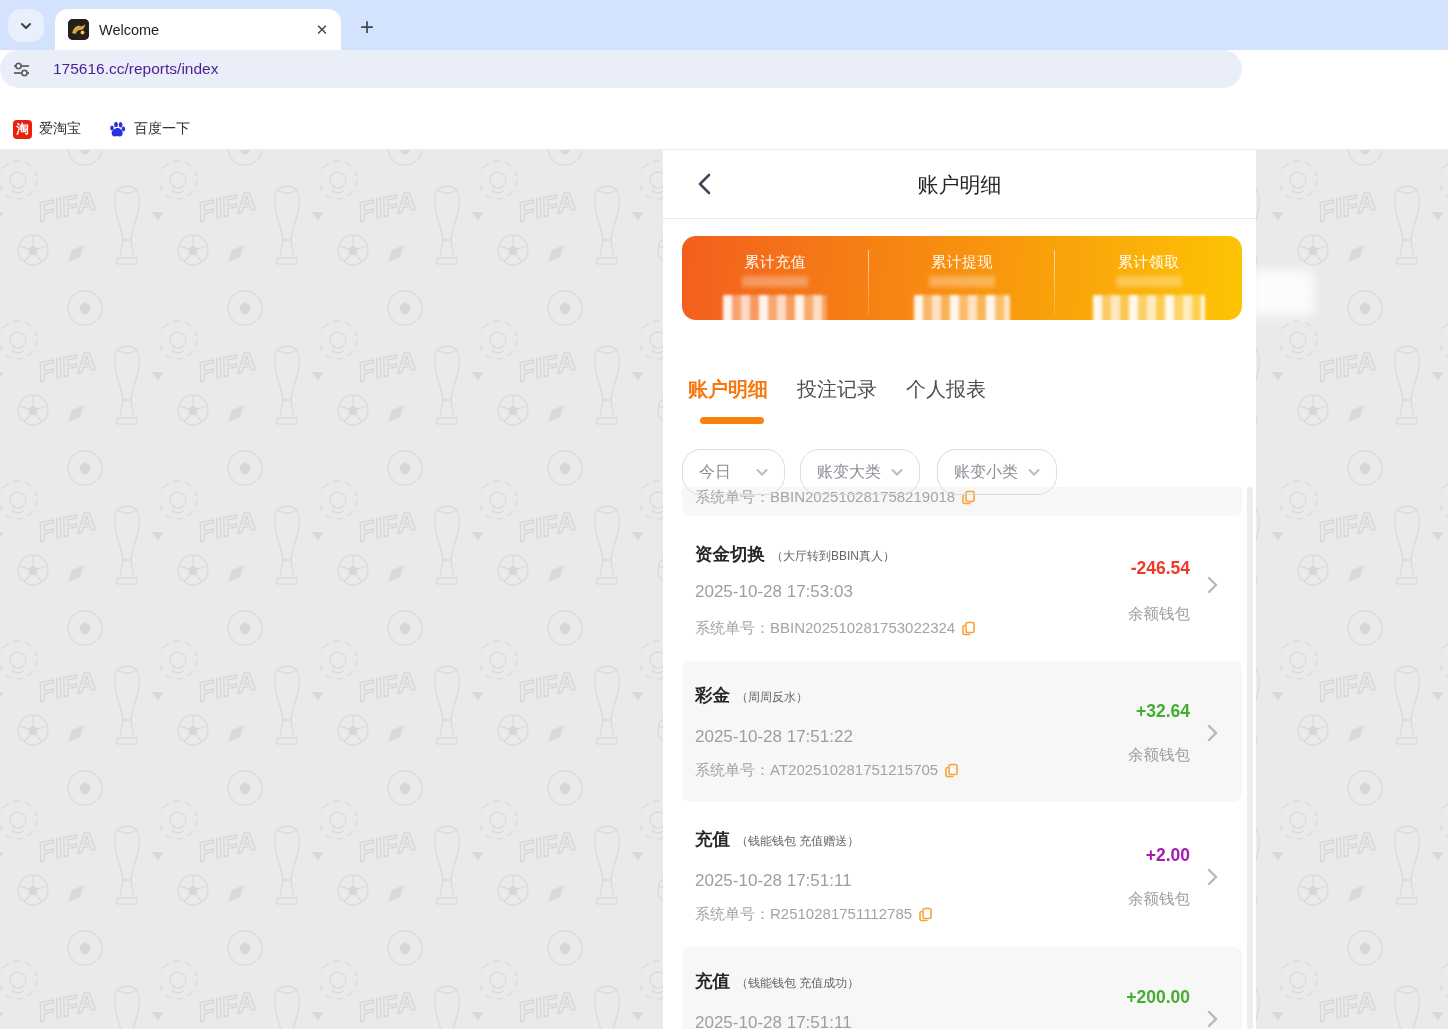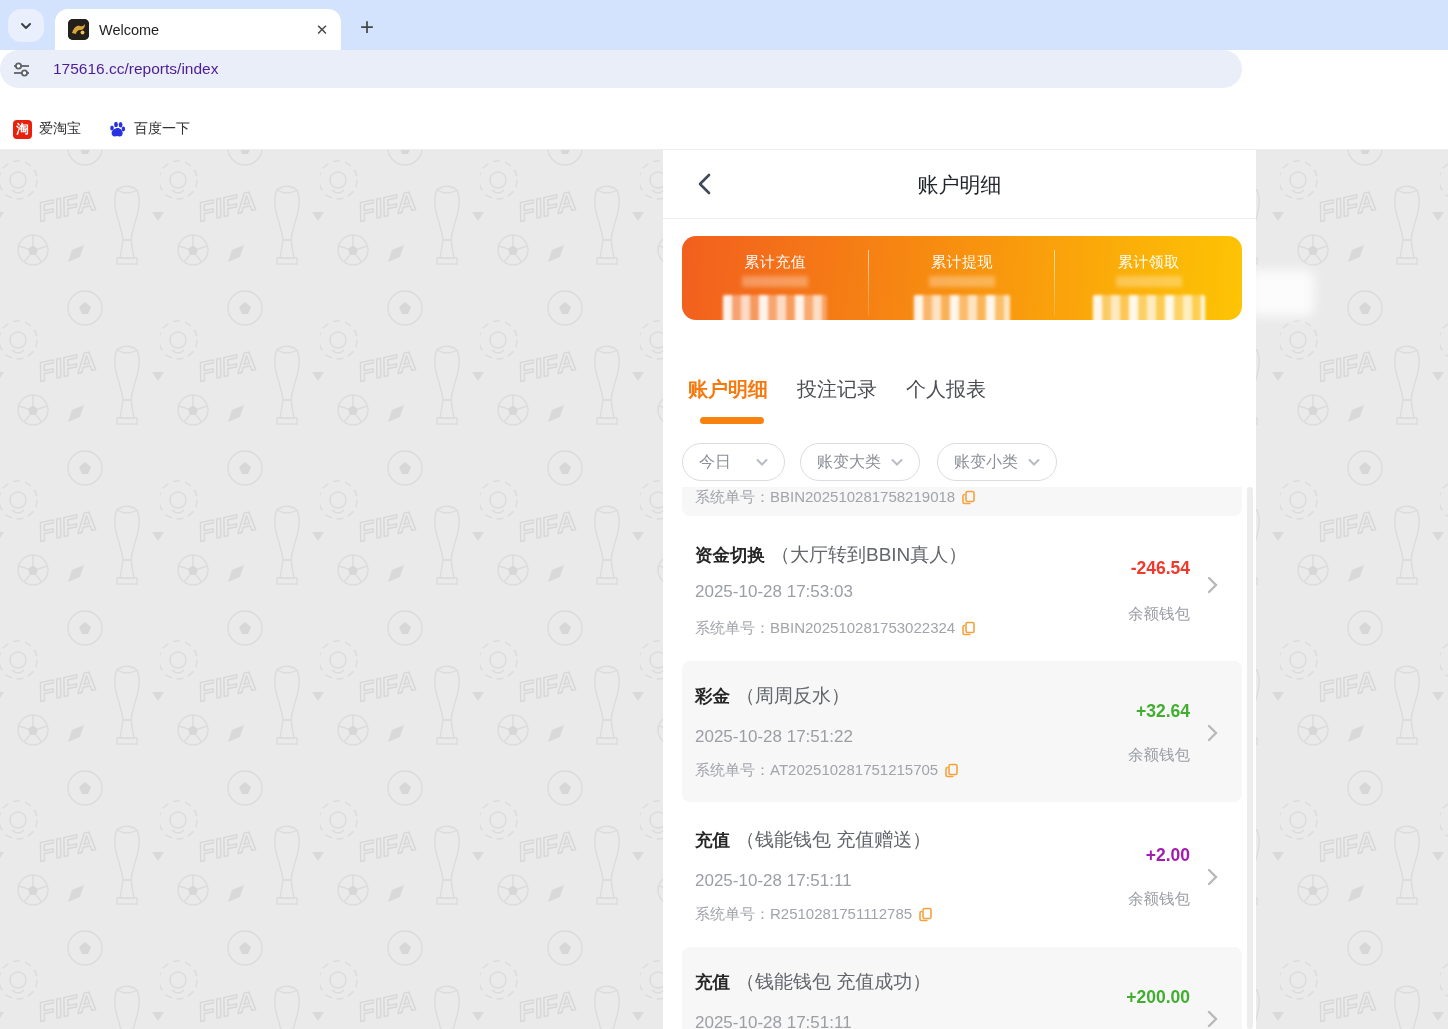--- a/index.html
+++ b/index.html
@@ -49,28 +49,28 @@
       rgba(255,255,255,.75) 18px 27px, rgba(255,255,255,.30) 27px 36px); }
   .sum-div { position:absolute; right:0; top:14px; width:1px; height:66px;
     background:linear-gradient(rgba(255,255,255,.65), rgba(255,255,255,.12)); }
 
   #tabs { position:absolute; left:25px; top:226px; display:flex; gap:29px; font-size:20px; }
   .ptab { color:#4a4d52; }
   .ptab.active { color:#f7790e; font-weight:bold; }
   #tab-underline { position:absolute; left:37px; top:267px; width:64px; height:7px; border-radius:4px; background:#f7820f; }
 
   #filterbar { position:absolute; left:0; top:275px; width:593px; height:62px; background:#fff; z-index:5; }
-  .pill { position:absolute; top:18px; height:38px; border:1.5px solid #dcdcdc; border-radius:19px;
+  .pill { position:absolute; top:24px; height:46px; border:1.5px solid #dcdcdc; border-radius:19px;
     display:flex; align-items:center; justify-content:space-between; padding:0 14px 0 16px; color:#8b8f96; font-size:16px; }
 
   .rec { position:absolute; left:19px; width:560px; }
   .rec.gray { background:#f7f7f8; border-radius:8px; }
   .rec-title { position:absolute; left:13px; white-space:nowrap; }
   .rec-title b { font-size:17.5px; color:#262626; font-weight:bold; }
-  .rec-note { font-size:19px; color:#63666b; margin-left:6px;margin-top:26px; }
+  .rec-note { font-size:12px; color:#63666b; margin-left:6px;margin-top:26px; }
   .rec-date { position:absolute; left:13px; font-size:17px; color:#9b9ea3; }
   .rec-serial { position:absolute; left:13px; font-size:15px; color:#a1a4a9; display:flex; align-items:center; gap:7px; }
   .rec-amount { position:absolute; right:52px; font-size:17.5px; font-weight:600; }
   .rec-wallet { position:absolute; right:52px; font-size:15.5px; color:#9b9ea3; }
   .rec-chev { position:absolute; right:20px; width:20px; height:20px; }
   .rs .rec-title{top:12px} .rs .rec-amount{top:28px} .rs .rec-chev{top:45px} .rs .rec-date{top:52px} .rs .rec-wallet{top:74px} .rs .rec-serial{top:89px}
   .rt .rec-title{top:22px} .rt .rec-amount{top:40px} .rt .rec-chev{top:62px} .rt .rec-date{top:66px} .rt .rec-wallet{top:84px} .rt .rec-serial{top:100px}
 
   #scrolltrack { position:absolute; left:584px; top:337px; width:6px; height:542px; background:#ededed; border-radius:3px; }
 </style>

